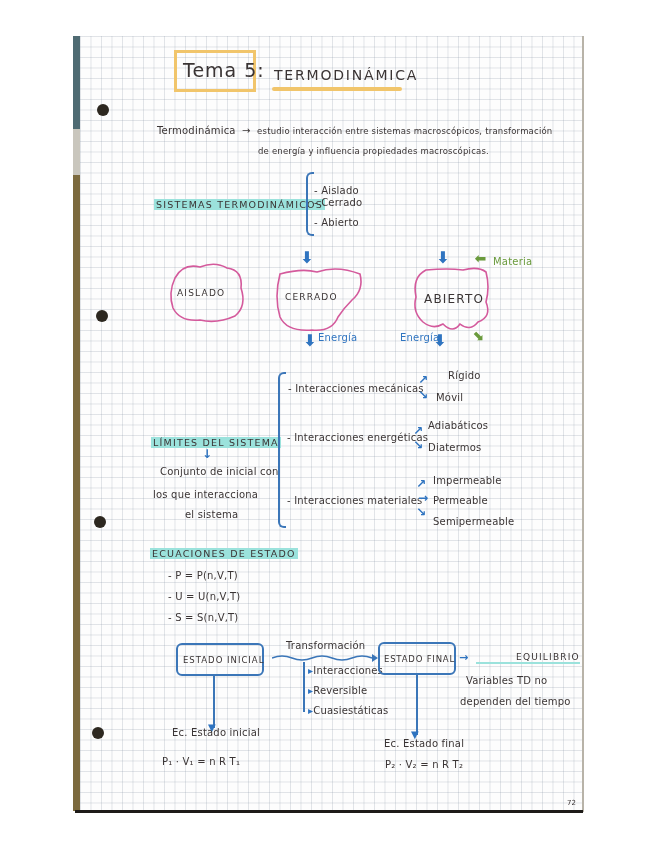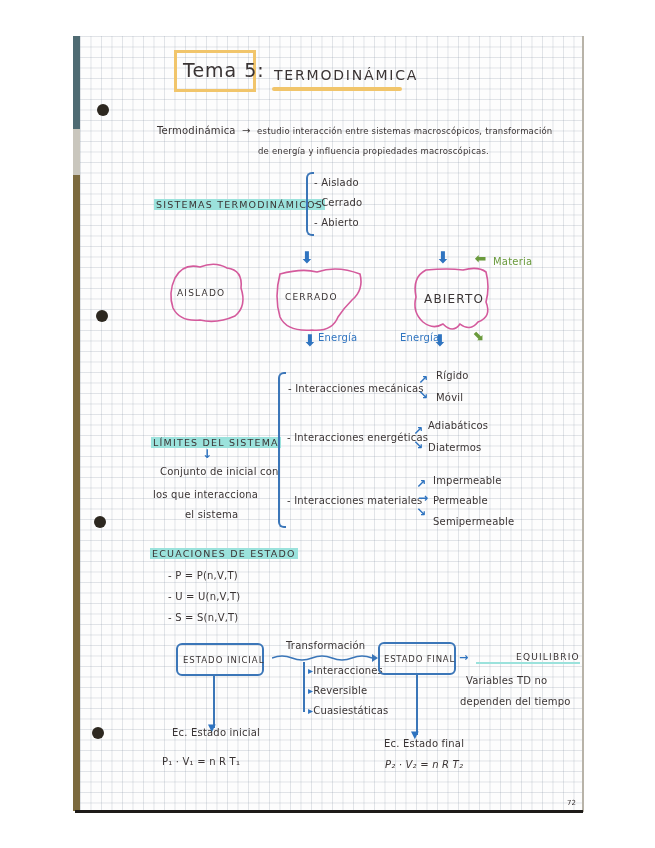--- a/index.html
+++ b/index.html
@@ -56,21 +56,21 @@
   <span>Termodinámica</span>
   <span style="margin:0 3px;">→</span>
   <span style="font-size:8.5px;">estudio interacción entre sistemas macroscópicos, transformación</span>
 </div>
 <div class="hw hand" style="left:258px;top:146px;font-size:8.5px;">de energía y influencia propiedades macroscópicas.</div>
 
 <div class="hw caps" style="left:154px;top:199px;text-align:right;">
   <span class="hl">Sistemas termodinámicos</span>
 </div>
 <div class="bracket" style="left:306px;top:172px;width:6px;height:60px;"></div>
-<div class="hw hand" style="left:314px;top:177px;">- Aislado</div>
+<div class="hw hand" style="left:314px;top:185px;">- Aislado</div>
 <div class="hw hand" style="left:314px;top:197px;">- Cerrado</div>
 <div class="hw hand" style="left:314px;top:217px;">- Abierto</div>
 
 <svg class="blob" style="left:165px;top:258px;" width="85" height="70">
   <path d="M10,20 Q18,5 35,9 Q50,3 62,10 Q78,12 76,30 Q82,48 70,58 Q52,66 35,62 Q15,64 8,50 Q3,35 10,20 Z" fill="none" stroke="#d45a9c" stroke-width="1.6"></path>
 </svg>
 <div class="hw caps" style="left:177px;top:288px;font-size:9px;">AISLADO</div>
 
 <svg class="blob" style="left:272px;top:262px;" width="95" height="75">
   <path d="M8,12 Q30,6 45,10 Q65,3 88,12 Q92,28 80,38 Q72,46 66,55 Q60,70 40,68 Q15,70 8,55 Q2,35 8,12 Z" fill="none" stroke="#d45a9c" stroke-width="1.6"></path>
@@ -97,21 +97,21 @@
 <div class="arrow-blue" style="left:202px;top:447px;font-size:12px;">↓</div>
 <div class="hw hand" style="left:160px;top:466px;">Conjunto de inicial con</div>
 <div class="hw hand" style="left:153px;top:489px;">los que interacciona</div>
 <div class="hw hand" style="left:185px;top:509px;">el sistema</div>
 
 <div class="bracket" style="left:278px;top:372px;width:6px;height:152px;"></div>
 
 <div class="hw hand" style="left:288px;top:383px;">- Interacciones mecánicas</div>
 <div class="arrow-blue" style="left:418px;top:373px;font-size:12px;">↗</div>
 <div class="arrow-blue" style="left:418px;top:388px;font-size:12px;">↘</div>
-<div class="hw hand" style="left:436px;top:370px;">Rígido</div>
+<div class="hw hand" style="left:448px;top:370px;">Rígido</div>
 <div class="hw hand" style="left:436px;top:392px;">Móvil</div>
 
 <div class="hw hand" style="left:287px;top:432px;">- Interacciones energéticas</div>
 <div class="arrow-blue" style="left:413px;top:424px;font-size:12px;">↗</div>
 <div class="arrow-blue" style="left:413px;top:438px;font-size:12px;">↘</div>
 <div class="hw hand" style="left:428px;top:420px;">Adiabáticos</div>
 <div class="hw hand" style="left:428px;top:442px;">Diatermos</div>
 
 <div class="hw hand" style="left:287px;top:495px;">- Interacciones materiales</div>
 <div class="arrow-blue" style="left:416px;top:477px;font-size:12px;">↗</div>
@@ -149,15 +149,15 @@
 <div class="hw hand" style="left:460px;top:696px;">dependen del tiempo</div>
 
 <div class="vline" style="left:213px;top:676px;height:52px;"></div>
 <div class="arrow-blue" style="left:208px;top:722px;font-size:10px;">▼</div>
 <div class="hw hand" style="left:160px;top:727px;margin-left:12px;">Ec. Estado inicial</div>
 <div class="hw hand" style="left:162px;top:756px;">P₁ · V₁ = n R T₁</div>
 
 <div class="vline" style="left:416px;top:675px;height:60px;"></div>
 <div class="arrow-blue" style="left:411px;top:729px;font-size:10px;">▼</div>
 <div class="hw hand" style="left:384px;top:738px;">Ec. Estado final</div>
-<div class="hw hand" style="left:385px;top:759px;font-style:italic;">P₂ · V₂ = n R T₂</div>
+<div class="hw hand" style="left:385px;top:759px;">P₂ · V₂ = n R T₂</div>
 
 <div class="hw" style="left:567px;top:799px;font-size:7px;">72</div>
 
 </body></html>

